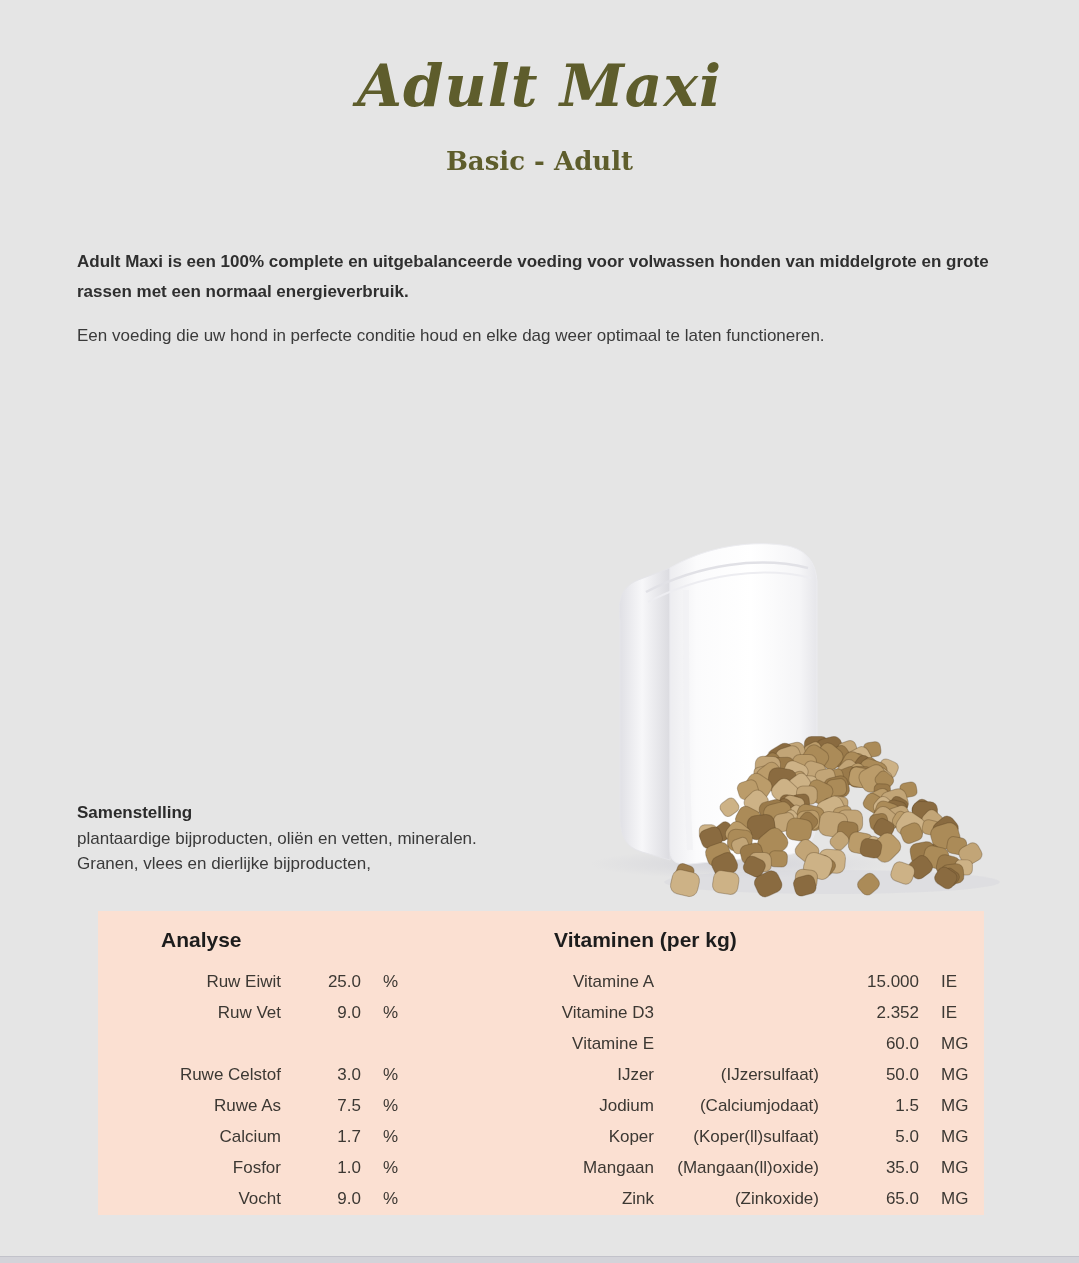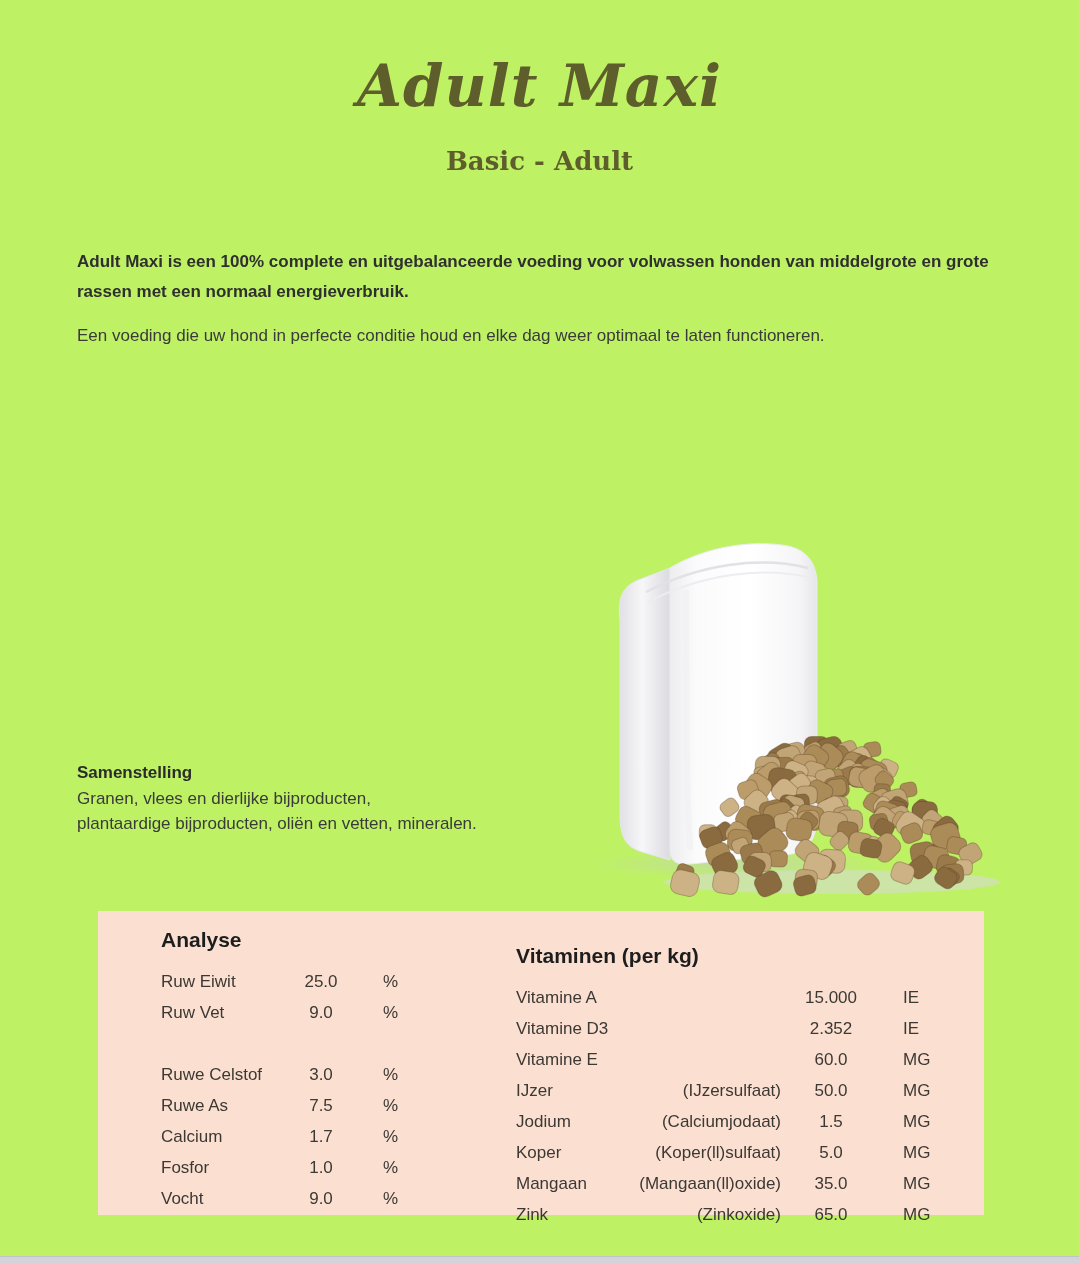--- a/index.html
+++ b/index.html
@@ -1,20 +1,20 @@
 <!DOCTYPE html>
 <html><head>
 <meta charset="utf-8">
 <style>
   * { margin:0; padding:0; box-sizing:border-box; }
   html,body { background:#ffffff; }
   body { font-family:"Liberation Sans", sans-serif; color:#3a3a3a; }
   .page {
     position:relative; width:1079px; height:1263px;
-    background:#bef264; overflow:hidden; margin:0 auto;
+    background:#e5e5e5; overflow:hidden; margin:0 auto;
   }
   .title {
     position:absolute; top:52px; left:0; width:1079px;
     text-align:center;
     font-family:"DejaVu Serif", cursive;
     font-style:italic; font-weight:700;
     font-size:58px; line-height:1.2;
     color:#5e5d2c; letter-spacing:1px;
   }
   .subtitle {
@@ -29,38 +29,38 @@
     font-weight:700; font-size:17px; line-height:30px; color:#2f2f2f;
   }
   .intro-text {
     position:absolute; left:77px; top:323px; width:930px;
     font-size:17px; line-height:26px; color:#3a3a3a;
   }
   .composition {
     position:absolute; left:77px; top:760px; width:480px;
     font-size:17px; line-height:25.5px; color:#3a3a3a;
   }
-  .composition .comp-heading { font-weight:700; color:#2b2b2b; }
+  .composition .comp-heading { font-weight:700; color:#2b2b2b;margin-top:40px; }
   .product-visual { position:absolute; left:590px; top:520px; width:440px; height:380px; }
   .panel {
     position:absolute; left:98px; top:911px; width:886px; height:304px;
     background:#fbe0d2;
   }
   .panel h2 {
     font-size:21px; font-weight:700; color:#1d1d1d; line-height:24px;
   }
   .analyse-block { position:absolute; left:37px; top:17px;margin-left:26px; }
-  .vitamins-block { position:absolute; left:418px; top:17px;margin-top:16px; }
+  .vitamins-block { position:absolute; left:456px; top:17px; }
   .rows { margin-top:14px; }
   .t-row { height:31px; display:grid; align-items:center; font-size:17px; color:#3c3833; }
   .analyse-block .t-row { grid-template-columns:120px 80px 50px; }
   .vitamins-block .t-row { grid-template-columns:100px 165px 100px 60px; }
-  .cell-label { text-align:left; }
+  .cell-label { text-align:right; }
   .cell-source { text-align:right; }
-  .cell-value { text-align:center; }
+  .cell-value { text-align:right; }
   .cell-unit { padding-left:22px; }
   .bottom-edge {
     position:absolute; left:0; top:1256px; width:1079px; height:7px;
     background:#d3d3d9; border-top:1px solid #c2c2ca;
   }
 </style>
 </head>
 <body>
 
 <div class="page">
@@ -70,22 +70,22 @@
 
   <div class="intro-bold">
     <div>Adult Maxi is een 100% complete en uitgebalanceerde voeding voor volwassen honden van middelgrote en grote</div>
     <div>rassen met een normaal energieverbruik.</div>
   </div>
 
   <p class="intro-text">Een voeding die uw hond in perfecte conditie houd en elke dag weer optimaal te laten functioneren.</p>
 
   <div class="composition">
     <div class="comp-heading">Samenstelling</div>
+    <div>plantaardige bijproducten, oliën en vetten, mineralen.</div>
     <div>Granen, vlees en dierlijke bijproducten,</div>
-    <div>plantaardige bijproducten, oliën en vetten, mineralen.</div>
   </div>
 
   <svg class="product-visual" viewBox="0 0 440 380" xmlns="http://www.w3.org/2000/svg" aria-hidden="true">
     <defs>
       <linearGradient id="gFace" x1="0" y1="0" x2="1" y2="0">
         <stop offset="0" stop-color="#ededf0"></stop>
         <stop offset="0.18" stop-color="#fbfbfc"></stop>
         <stop offset="0.55" stop-color="#ffffff"></stop>
         <stop offset="0.88" stop-color="#f5f5f7"></stop>
         <stop offset="1" stop-color="#e6e6ea"></stop>

